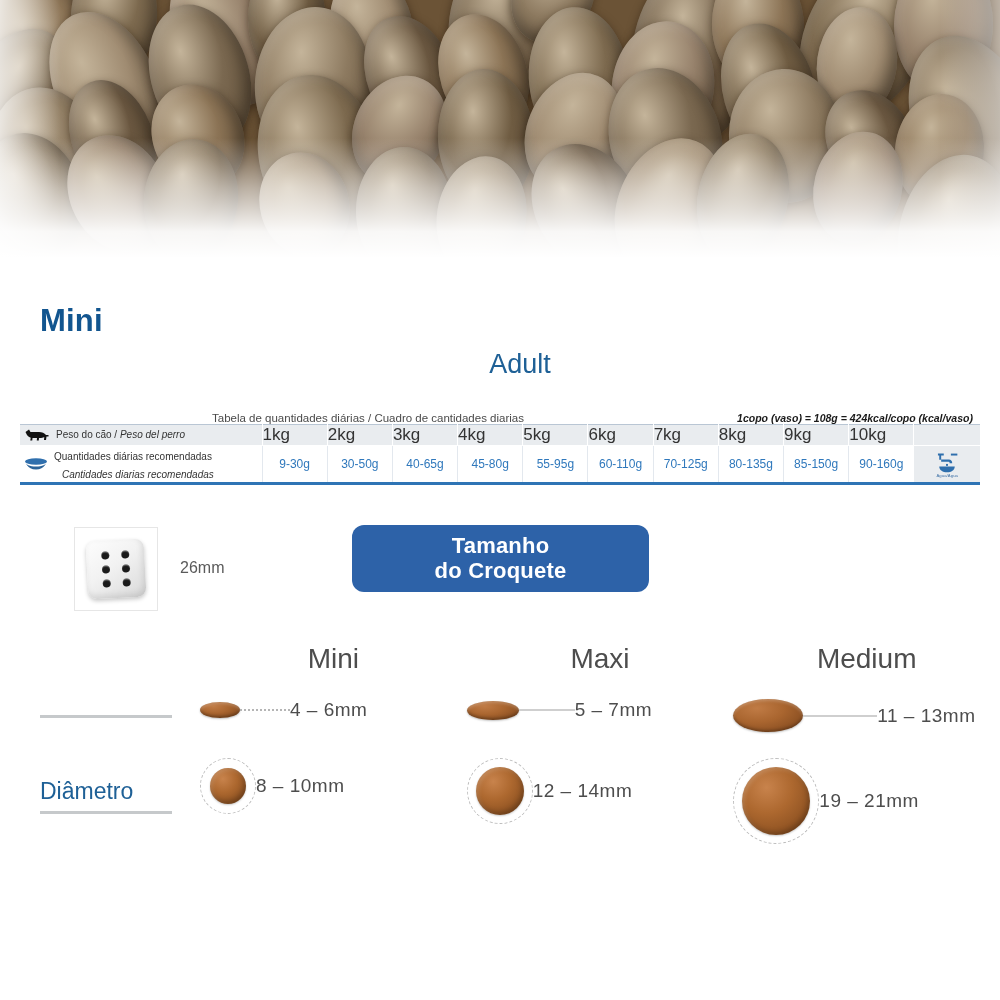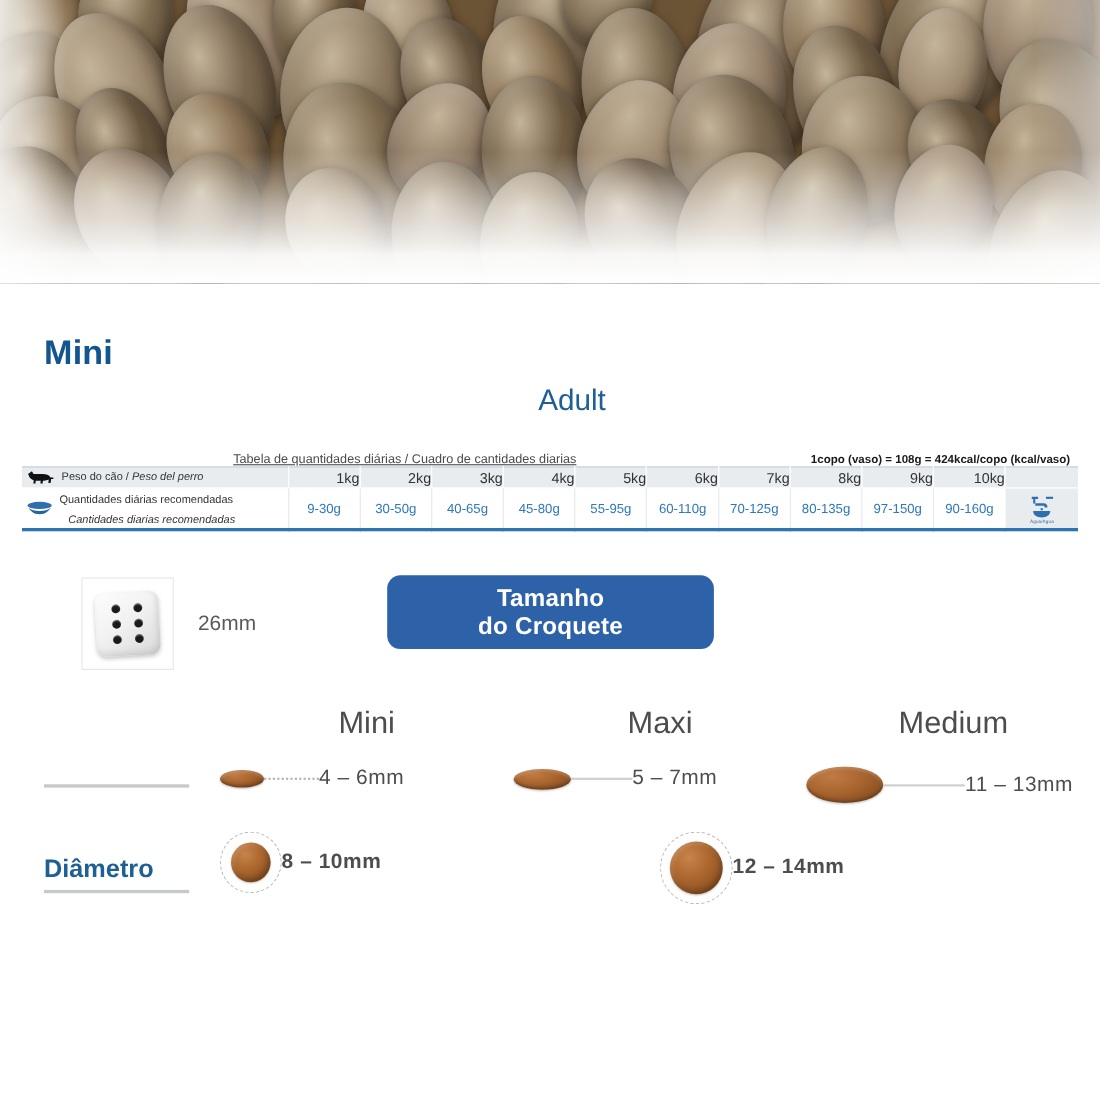--- a/index.html
+++ b/index.html
@@ -40,40 +40,40 @@
   .title-sub {
     font-size: 27px; font-weight: normal; color: #1e6096; margin-top: 10px; text-align: center;
   }
 
   
   .table-wrap { margin: 26px 20px 0 20px; width: 960px; }
   .tbl-caption-row {
     display: flex; align-items: flex-end; height: 18px;
     font-size: 11.5px; color: #4a4a4a;
   }
-  .cap-center { flex: 1; text-align: center; padding-right: 14px; text-decoration: underline; }
-  .cap-right { width: 250px; text-align: center; font-weight: bold; color: #1a1a1a; font-size: 10.5px; }
+  .cap-center { flex: 1; text-align: center; padding-right: 14px; }
+  .cap-right { width: 250px; text-align: center; font-weight: bold; color: #1a1a1a; font-size: 10.5px; font-style: italic; }
 
   table.feed {
     width: 960px; border-collapse: collapse; table-layout: fixed;
     border-top: 1px solid #b9c6d4;
     border-bottom: 3px solid #2e74b5;
   }
   table.feed td { padding: 0; vertical-align: middle; }
 
   .row-head td { background: #e9ecef; height: 19px; border-bottom: 1px solid #ffffff; }
   .row-body td { background: #ffffff; height: 29px; }
 
   .lbl-cell { width: 242px; padding-left: 4px !important; }
   .lbl-inner { display: flex; align-items: center; gap: 6px; }
   .lbl-txt1 { font-size: 10px; color: #333; line-height: 1.18; }
   .lbl-txt2 { font-size: 10px; color: #333; font-style: italic; line-height: 1.18; padding-left: 8px; }
 
   .hd-cell {
-    text-align: right; font-size: 13px; color: #333;
+    text-align: left; font-size: 17px; color: #333;
     border-left: 1px solid #ffffff;
   }
   .val-cell {
     text-align: center; font-size: 12px; color: #2f78bc;
     border-left: 1px solid #e3e8ee;
   }
   .water-cell {
     width: 66px; background: #e9ecef !important; text-align: center;
     border-left: 1px solid #ffffff;
   }
@@ -97,21 +97,21 @@
     background: linear-gradient(145deg,#fdfdfd 0%,#f2f2f2 45%,#d9d9d9 100%);
     box-shadow: 0 2px 4px rgba(0,0,0,.22), inset -2px -3px 6px rgba(0,0,0,.10);
     display: grid; grid-template-columns: 1fr 1fr; grid-template-rows: 1fr 1fr 1fr;
     padding: 9px 11px; gap: 3px;
     transform: rotate(-3deg);
   }
   .pip { width: 8px; height: 8px; border-radius: 50%; background: #1a1a1a; justify-self: center; align-self: center;
          box-shadow: inset 0 1px 1px rgba(255,255,255,.4); }
   .mm-label {
     position: absolute; left: 180px; top: 42px;
-    font-size: 19px; color: #5a5a5a;
+    font-size: 16px; color: #5a5a5a;
   }
   .badge {
     position: absolute; left: 352px; top: 8px;
     width: 297px; height: 67px; border-radius: 12px;
     background: #2d62a8;
     color: #fff; font-size: 22px; font-weight: bold; line-height: 1.13;
     display: flex; flex-direction: column; align-items: center; justify-content: center;
     letter-spacing: .2px;
   }
 
@@ -270,21 +270,21 @@
         </div>
       </td>
     <td class="val-cell">9-30g</td>
           <td class="val-cell">30-50g</td>
           <td class="val-cell">40-65g</td>
           <td class="val-cell">45-80g</td>
           <td class="val-cell">55-95g</td>
           <td class="val-cell">60-110g</td>
           <td class="val-cell">70-125g</td>
           <td class="val-cell">80-135g</td>
-          <td class="val-cell">97-150g</td>
+          <td class="val-cell">85-150g</td>
           <td class="val-cell">90-160g</td>
           <td class="water-cell">
             <svg width="26" height="22" viewBox="0 0 40 34" style="display:block;margin:0 auto;">
               <path fill="#2f6fad" d="M6 4 h9 v3 h-4 v6 h12 c3 0 5 2 5 5 v1 h-4 v-1 c0-1-.5-1.5-1.5-1.5 H11 v-3 H8 V7 H6 Z"></path>
               <rect x="26" y="4" width="10" height="3" fill="#2f6fad"></rect>
               <rect x="18.5" y="20" width="3" height="3" fill="#2f6fad"></rect>
               <path fill="#2f6fad" d="M8 24 h24 c0 6-5.5 9-12 9 S8 30 8 24 Z"></path>
             </svg>
             <div class="water-lbl">Água/Agua</div>
           </td>
@@ -346,21 +346,21 @@
     <div class="cell">
       <div style="height:4px"></div>
       <div class="kib-side" style="width:70px;height:33px;"></div>
       <div style="height:8px"></div>
       <div class="tick-rule" style="width:74px;"></div>
       <div style="height:8px"></div>
       <div class="meas">11 – 13mm</div>
     </div>
   </div>
 
-  <div class="size-row" style="margin-top:26px;font-weight:bold;">
+  <div class="size-row" style="margin-top:26px;">
     <div class="row-label" style="padding-top:20px;">
       <div class="rl-txt">Diâmetro</div>
       <div class="rl-rule"></div>
     </div>
 
     <div class="cell">
       <div class="dim-ring" style="width:56px;height:56px;">
         <div class="kib-top" style="width:36px;height:36px;"></div>
       </div>
       <div style="height:38px"></div>
@@ -368,14 +368,21 @@
     </div>
 
     <div class="cell">
       <div class="dim-ring" style="width:66px;height:66px;">
         <div class="kib-top" style="width:48px;height:48px;"></div>
       </div>
       <div style="height:28px"></div>
       <div class="meas">12 – 14mm</div>
     </div>
 
+    <div class="cell">
+      <div class="dim-ring" style="width:86px;height:86px;">
+        <div class="kib-top" style="width:68px;height:68px;"></div>
+      </div>
+      <div style="height:8px"></div>
+      <div class="meas">19 – 21mm</div>
+    </div>
   </div>
 </div>
 
 </body></html>

